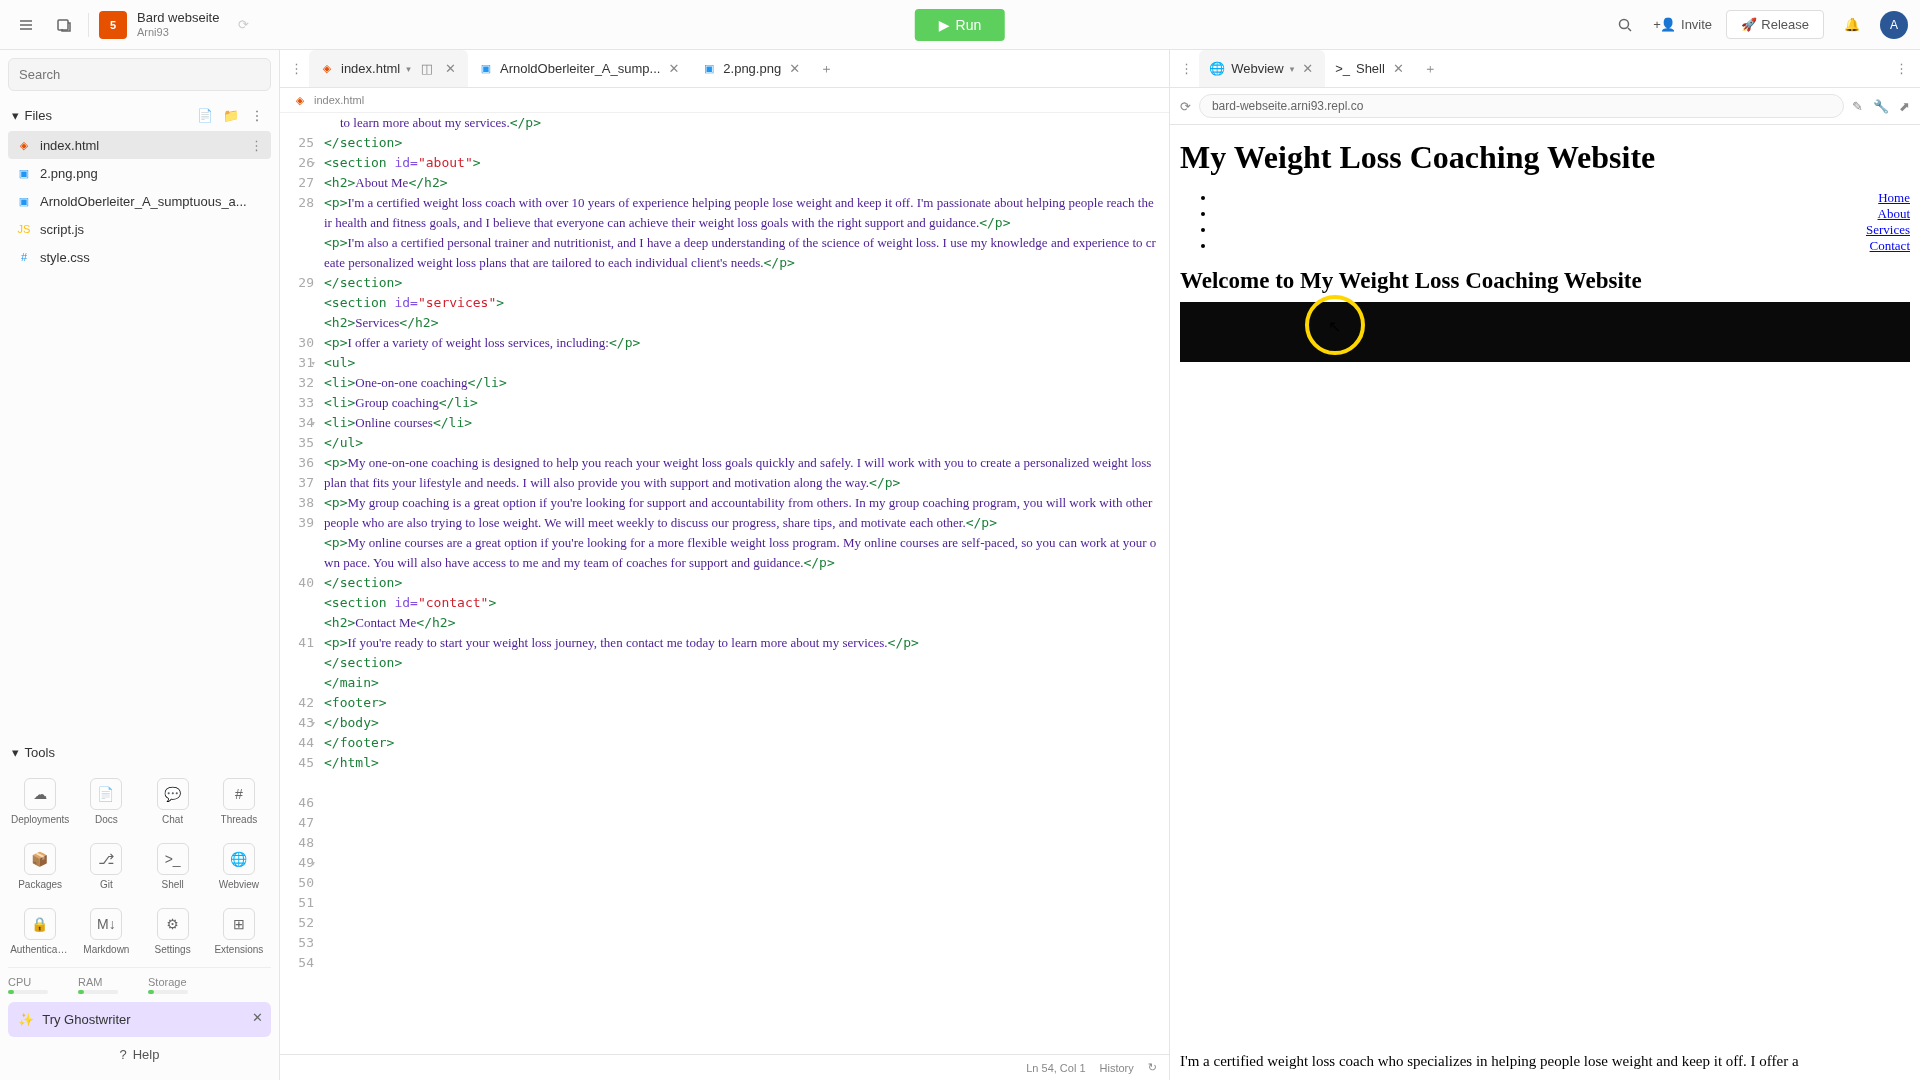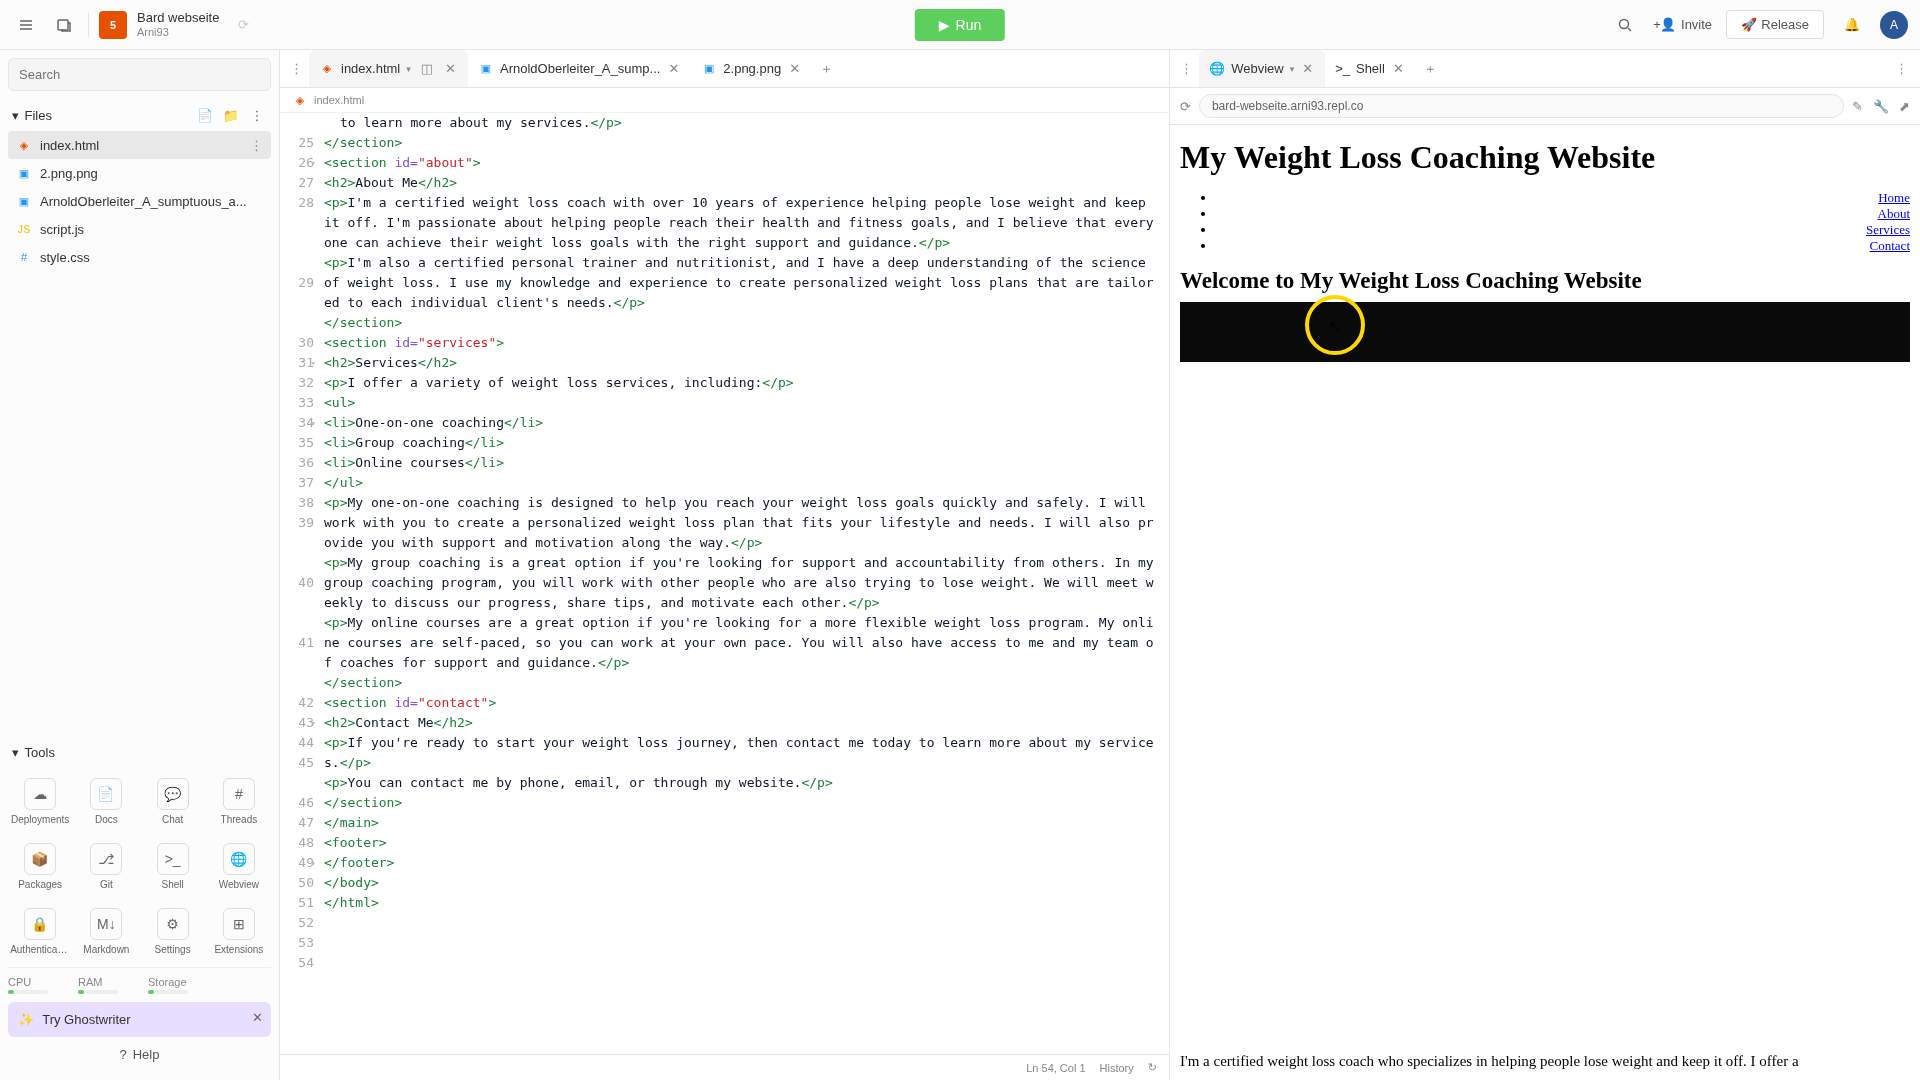--- a/index.html
+++ b/index.html
@@ -58,21 +58,21 @@
 .code-area { flex: 1; overflow: auto; font-family: "Menlo", "Monaco", monospace; font-size: 13px; line-height: 20px; display: flex; }
 .gutter { width: 44px; text-align: right; padding-right: 10px; color: #aaa; user-select: none; background: #fff; }
 .gutter div { height: 20px; position: relative; }
 .fold-marker::after { content: '▾'; position: absolute; right: -2px; font-size: 9px; color: #bbb; }
 .code-lines { flex: 1; padding-right: 12px; }
 .code-lines div { height: 20px; white-space: pre; }
 .code-lines .wrap { height: auto; white-space: pre-wrap; word-break: break-all; }
 .t-tag { color: #1a7f37; }
 .t-attr { color: #8250df; }
 .t-str { color: #cf222e; }
-.t-text { color: #0f172a; }
+.t-text { color: #4c1d95; font-family: Liberation Serif, serif; }
 .t-ent { color: #cf222e; }
 .status-bar { height: 26px; border-top: 1px solid #e5e5e5; display: flex; align-items: center; justify-content: flex-end; padding: 0 12px; gap: 14px; font-size: 11px; color: #888; margin-top: 46px; }
 .preview-pane { flex: 1; background: #fff; display: flex; flex-direction: column; }
 .preview-tabs { display: flex; align-items: center; height: 38px; border-bottom: 1px solid #e5e5e5; padding: 0 4px; }
 .url-bar { display: flex; align-items: center; gap: 8px; padding: 6px 10px; border-bottom: 1px solid #e5e5e5; }
 .url-input { flex: 1; border: 1px solid #e5e5e5; border-radius: 12px; padding: 4px 12px; font-size: 12px; background: #fafafa; color: #666; }
 .url-icons { display: flex; gap: 10px; color: #888; }
 .preview-content { flex: 1; overflow: auto; padding: 14px 10px; position: relative; font-family: "Times New Roman", serif; color: #000; }
 .preview-content h1 { font-size: 32px; font-weight: bold; margin-bottom: 14px; }
 .preview-content ul { padding-left: 36px; margin-bottom: 14px; text-align: right; }
@@ -345,26 +345,25 @@
           <div class="wrap"><span class="t-tag">&lt;li&gt;</span><span class="t-text">Group coaching</span><span class="t-tag">&lt;/li&gt;</span></div>
           <div class="wrap"><span class="t-tag">&lt;li&gt;</span><span class="t-text">Online courses</span><span class="t-tag">&lt;/li&gt;</span></div>
           <div><span class="t-tag">&lt;/ul&gt;</span></div>
           <div class="wrap"><span class="t-tag">&lt;p&gt;</span><span class="t-text">My one-on-one coaching is designed to help you reach your weight loss goals quickly and safely. I will work with you to create a personalized weight loss plan that fits your lifestyle and needs. I will also provide you with support and motivation along the way.</span><span class="t-tag">&lt;/p&gt;</span></div>
           <div class="wrap"><span class="t-tag">&lt;p&gt;</span><span class="t-text">My group coaching is a great option if you're looking for support and accountability from others. In my group coaching program, you will work with other people who are also trying to lose weight. We will meet weekly to discuss our progress, share tips, and motivate each other.</span><span class="t-tag">&lt;/p&gt;</span></div>
           <div class="wrap"><span class="t-tag">&lt;p&gt;</span><span class="t-text">My online courses are a great option if you're looking for a more flexible weight loss program. My online courses are self-paced, so you can work at your own pace. You will also have access to me and my team of coaches for support and guidance.</span><span class="t-tag">&lt;/p&gt;</span></div>
           <div><span class="t-tag">&lt;/section&gt;</span></div>
           <div><span class="t-tag">&lt;section </span><span class="t-attr">id=</span><span class="t-str">"contact"</span><span class="t-tag">&gt;</span></div>
           <div class="wrap"><span class="t-tag">&lt;h2&gt;</span><span class="t-text">Contact Me</span><span class="t-tag">&lt;/h2&gt;</span></div>
           <div class="wrap"><span class="t-tag">&lt;p&gt;</span><span class="t-text">If you're ready to start your weight loss journey, then contact me today to learn more about my services.</span><span class="t-tag">&lt;/p&gt;</span></div>
-          <div class="wrap"><span class="t-tag">&lt;p&gt;</span><span class="t-text">You can contact me by phone, email, or through my website.</span><span class="t-tag">&lt;/p&gt;</span></div>
           <div><span class="t-tag">&lt;/section&gt;</span></div>
           <div><span class="t-tag">&lt;/main&gt;</span></div>
           <div><span class="t-tag">&lt;footer&gt;</span></div>
+          <div><span class="t-tag">&lt;/body&gt;</span></div>
           <div><span class="t-tag">&lt;/footer&gt;</span></div>
-          <div><span class="t-tag">&lt;/body&gt;</span></div>
           <div><span class="t-tag">&lt;/html&gt;</span></div>
           <div></div>
         </div>
     </div>
     <div class="status-bar">
       <span>Ln 54, Col 1</span>
       <span>History</span>
       <span>↻</span>
     </div>
   </div>

